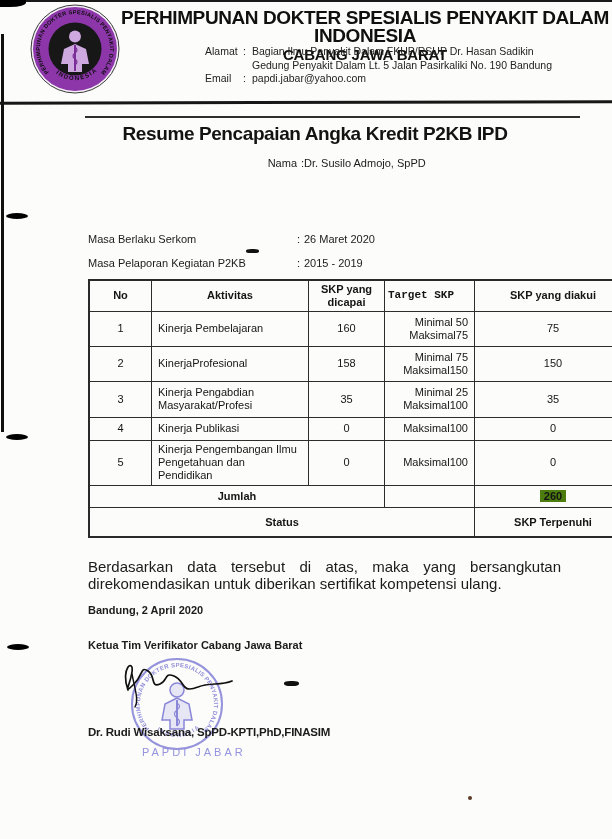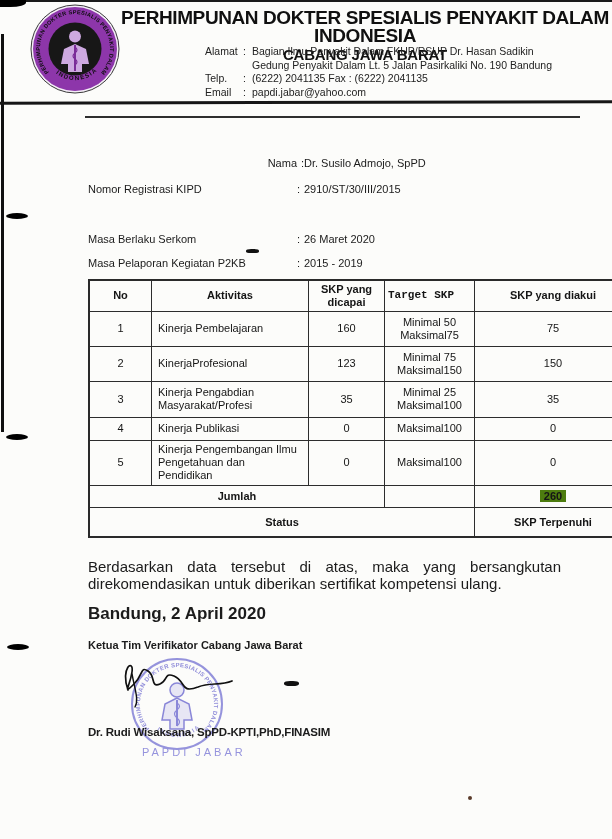--- a/index.html
+++ b/index.html
@@ -38,30 +38,30 @@
   .f-colon{display:inline-block;width:7px;}
 
   
   table.skp{position:absolute;left:88px;top:279px;width:507px;border-collapse:collapse;
     font-size:11px;line-height:1.18;color:#151515;border:2px solid #2a2a2a;table-layout:fixed;}
   table.skp td,table.skp th{border:1px solid #2d2d2d;padding:2px 6px;vertical-align:middle;white-space:pre-line;}
   table.skp th{font-weight:bold;text-align:center;padding:2px 3px;}
   .col-no{width:55px;text-align:center;}
   .col-akt{width:150px;text-align:left;margin-top:40px;}
   .col-dic{width:69px;text-align:center;}
-  .col-tgt{width:83px;text-align:center;}
+  .col-tgt{width:83px;text-align:right;}
   .col-dia{width:150px;text-align:center;}
   .sum-label{font-weight:bold;text-align:center;}
   .sum-value{font-weight:bold;text-align:center;}
   .hl{background:#4d7c0f;padding:0 4px;}
   .status-value{font-weight:bold;text-align:center;}
 
   
   .paragraph{position:absolute;left:88px;top:558px;width:473px;font-size:15px;line-height:17px;text-align:justify;}
-  .date-line{position:absolute;left:88px;top:604px;font-size:17px;font-weight:bold;}
+  .date-line{position:absolute;left:88px;top:604px;font-size:11px;font-weight:bold;}
   .signer-title{position:absolute;left:88px;top:639px;font-size:11px;font-weight:bold;z-index:3;}
   .stamp{position:absolute;left:129px;top:656px;z-index:1;}
   .signature{position:absolute;left:110px;top:650px;z-index:2;}
   .signer-name{position:absolute;left:88px;top:726px;font-size:11.5px;font-weight:bold;z-index:3;letter-spacing:-0.2px;}
   .stamp-footer{position:absolute;left:142px;top:746px;font-size:11px;font-weight:normal;
     letter-spacing:3px;color:#9593dd;z-index:1;}
 </style>
 </head>
 <body>
 
@@ -103,36 +103,31 @@
     <div class="org-branch">CABANG JAWA BARAT</div>
   </div>
   <div class="contact-block">
     <div class="contact-row">
       <span class="c-label">Alamat</span><span class="c-colon">:</span><span>Bagian Ilmu Penyakit Dalam FKUP/RSUP Dr. Hasan Sadikin</span>
     </div>
     <div class="contact-row">
       <span class="c-label"></span><span class="c-colon"></span><span>Gedung Penyakit Dalam Lt. 5  Jalan Pasirkaliki No. 190 Bandung</span>
     </div>
     <div class="contact-row">
-      <span class="c-label">Telp.</span><span class="c-colon">:</span><span>(6222) 2041135  Fax : (6222) 2041135</span>
-    </div>
-    <div class="contact-row">
       <span class="c-label">Email</span><span class="c-colon">:</span><span>papdi.jabar@yahoo.com</span>
     </div>
   </div>
 
   <div class="rule-thick"></div>
   <div class="rule-thin"></div>
 
+  <div class="doc-title">Resume Pencapaian Angka Kredit P2KB IPD</div>
 
   <div class="field" style="top:157px;text-align:right;">
     <span class="f-label">Nama</span><span class="f-colon">:</span><span>Dr. Susilo Admojo, SpPD</span>
-  </div>
-  <div class="field" style="top:183px;">
-    <span class="f-label">Nomor Registrasi KIPD</span><span class="f-colon">:</span><span>2910/ST/30/III/2015</span>
   </div>
   <div class="field" style="top:233px;">
     <span class="f-label">Masa Berlaku Serkom</span><span class="f-colon">:</span><span>26 Maret 2020</span>
   </div>
   <div class="field" style="top:257px;">
     <span class="f-label">Masa Pelaporan Kegiatan P2KB</span><span class="f-colon">:</span><span>2015 - 2019</span>
   </div>
 
   <table class="skp">
     <tbody>
@@ -148,21 +143,21 @@
       <td class="col-no">1</td>
       <td class="col-akt">Kinerja Pembelajaran</td>
       <td class="col-dic">160</td>
       <td class="col-tgt">Minimal 50
 Maksimal75</td>
       <td class="col-dia">75</td>
     </tr>
     <tr style="height:35px;">
       <td class="col-no">2</td>
       <td class="col-akt">KinerjaProfesional</td>
-      <td class="col-dic">123</td>
+      <td class="col-dic">158</td>
       <td class="col-tgt">Minimal 75
 Maksimal150</td>
       <td class="col-dia">150</td>
     </tr>
     <tr style="height:36px;">
       <td class="col-no">3</td>
       <td class="col-akt">Kinerja Pengabdian
 Masyarakat/Profesi</td>
       <td class="col-dic">35</td>
       <td class="col-tgt">Minimal 25

